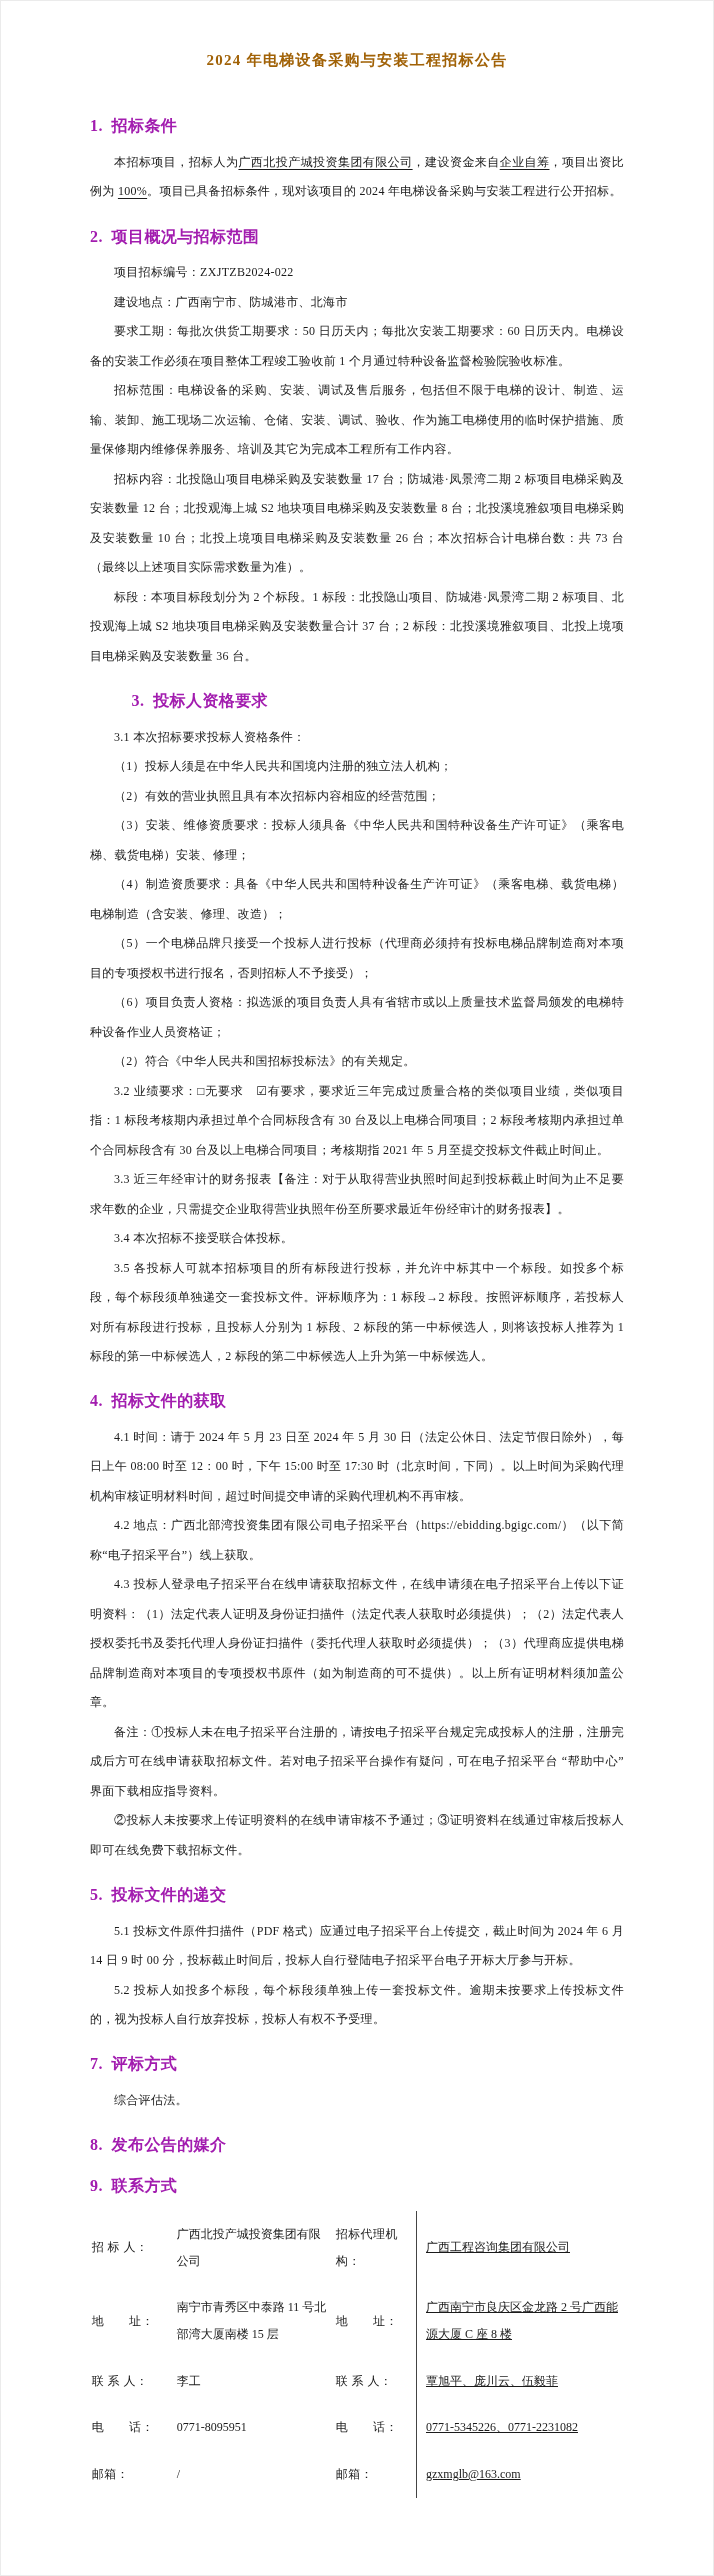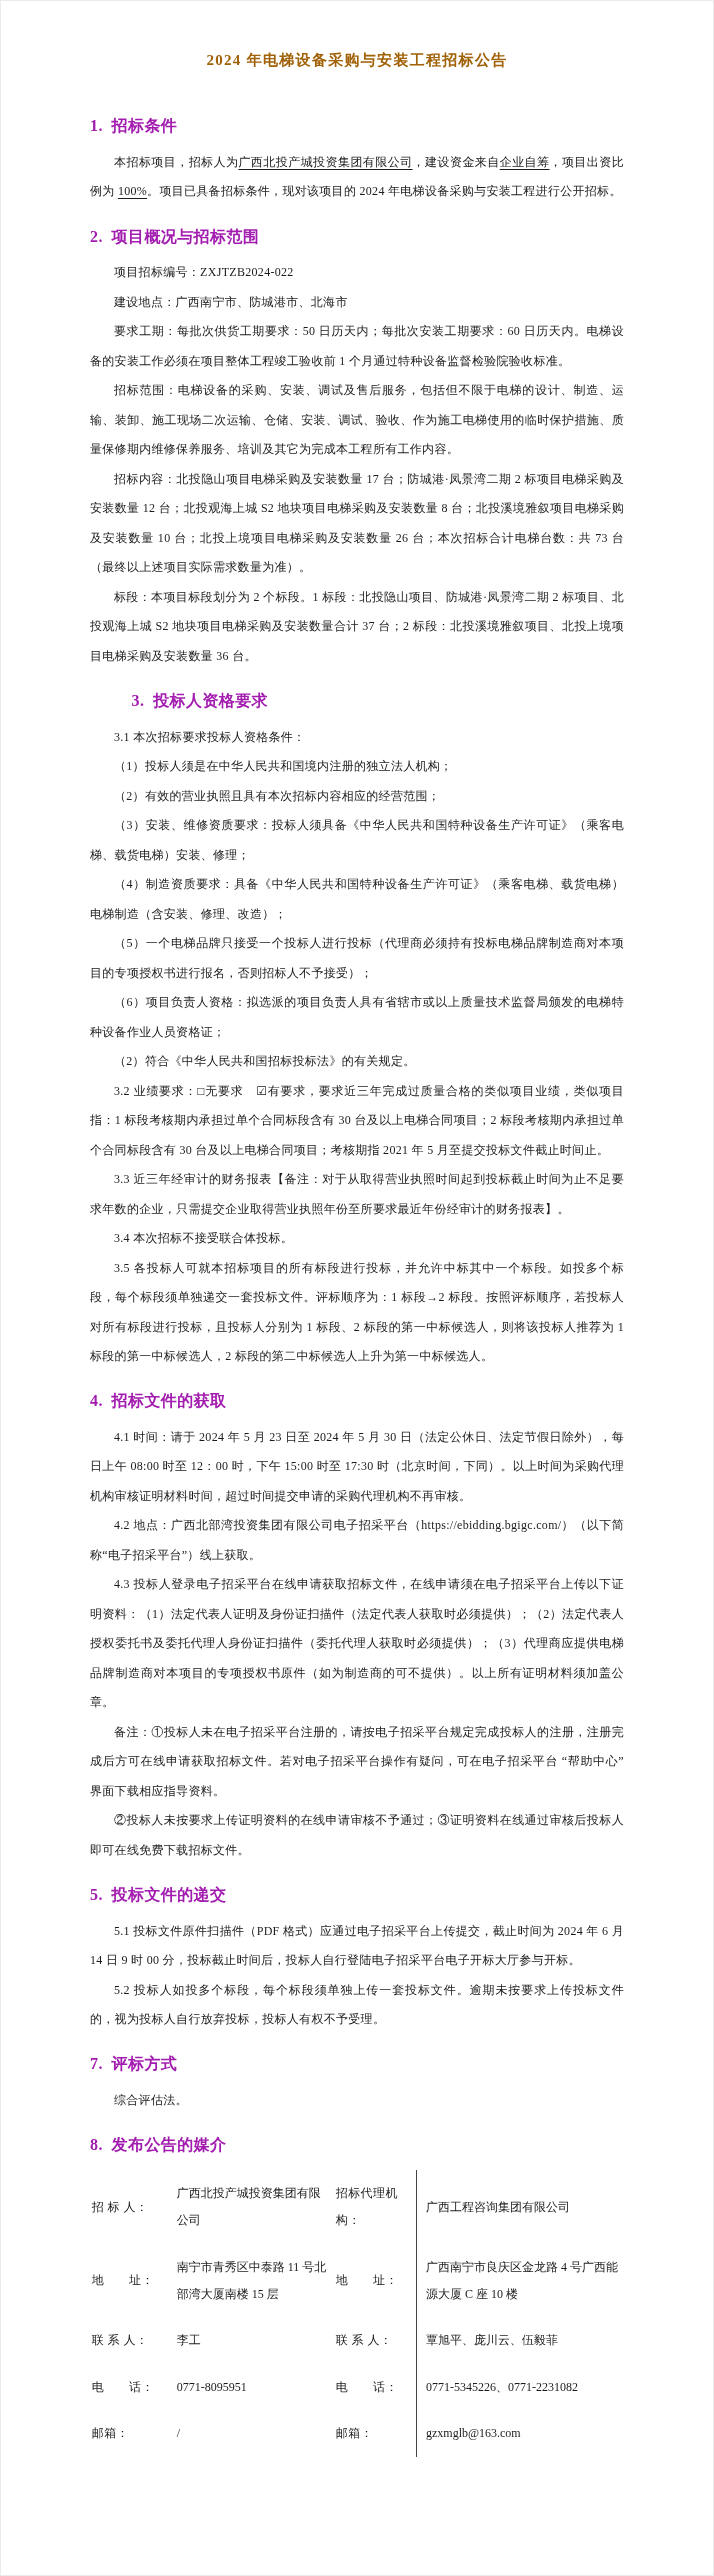--- a/index.html
+++ b/index.html
@@ -28,21 +28,21 @@
   .contact-table {
     width:536px; margin-top:14.3px;
     display:grid;
     grid-template-columns:85px 159px 82px 1fr;
     font-size:12px;
   }
   .ct-cell {
     display:flex; align-items:center;
     padding:9.8px 1.8px; line-height:27px;
   }
-  .ct-cell.divided { border-left:0.9px solid #444; padding-left:9px; }
+  .ct-cell.divided { border-left:0.9px solid #444; padding-left:9px;text-decoration:underline; }
   .ct-label { letter-spacing:0.4px; }
 </style>
 </head>
 <body>
 
 <div class="page">
 
   <div class="doc-title">2024 年电梯设备采购与安装工程招标公告</div>
 
   <div>
@@ -94,31 +94,32 @@
   <div>
     <div class="sec-h">7.  评标方式</div>
     <p class="para">综合评估法。</p>
   </div>
 
   <div>
     <div class="sec-h">8.  发布公告的媒介</div>
   </div>
 
   <div>
+    <div class="sec-h">9.  联系方式</div>
 
     <div class="contact-table">
       <div class="ct-cell ct-label">招 标 人：</div>
       <div class="ct-cell">广西北投产城投资集团有限公司</div>
       <div class="ct-cell ct-label">招标代理机构：</div>
       <div class="ct-cell divided">广西工程咨询集团有限公司</div>
 
       <div class="ct-cell ct-label">地　　址：</div>
       <div class="ct-cell">南宁市青秀区中泰路 11 号北部湾大厦南楼 15 层</div>
       <div class="ct-cell ct-label">地　　址：</div>
-      <div class="ct-cell divided">广西南宁市良庆区金龙路 4 号广西能源大厦 C 座 10 楼</div>
+      <div class="ct-cell divided">广西南宁市良庆区金龙路 2 号广西能源大厦 C 座 8 楼</div>
 
       <div class="ct-cell ct-label">联 系 人：</div>
       <div class="ct-cell">李工</div>
       <div class="ct-cell ct-label">联 系 人：</div>
       <div class="ct-cell divided">覃旭平、庞川云、伍毅菲</div>
 
       <div class="ct-cell ct-label">电　　话：</div>
       <div class="ct-cell">0771-8095951</div>
       <div class="ct-cell ct-label">电　　话：</div>
       <div class="ct-cell divided">0771-5345226、0771-2231082</div>

